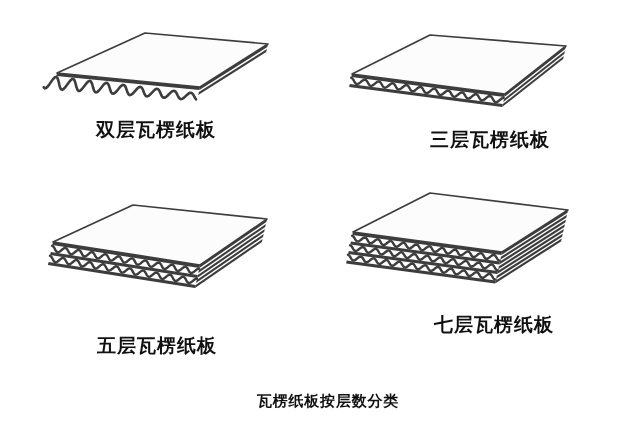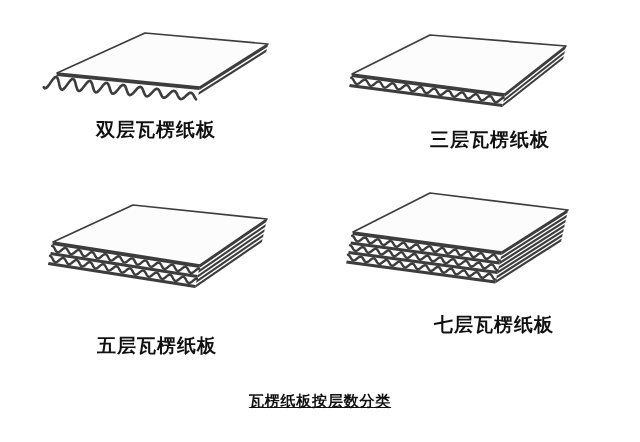--- a/index.html
+++ b/index.html
@@ -85,14 +85,14 @@
         <polygon points="12.91,55.50 161.91,75.50 161.25,78.50 12.25,58.50" fill="#3d3d3d"></polygon>
         <path d="M12.07 59.30L13.22 59.90L14.20 61.21L15.12 62.84L16.09 64.25L17.19 65.01L18.49 64.92L19.96 64.05L21.51 62.79L23.04 61.62L24.45 61.03L25.67 61.29L26.71 62.35L27.64 63.91L28.57 65.47L29.61 66.54L30.83 66.79L32.24 66.20L33.77 65.04L35.32 63.77L36.79 62.91L38.09 62.81L39.19 63.57L40.16 64.99L41.08 66.61L42.06 67.92L43.21 68.52L44.54 68.26L46.03 67.28L47.59 65.99L49.11 64.90L50.48 64.47L51.66 64.90L52.67 66.10L53.59 67.70L54.54 69.19L55.61 70.12L56.87 70.19L58.31 69.46L59.85 68.24L61.40 67.01L62.83 66.28L64.09 66.36L65.16 67.28L66.11 68.77L67.03 70.37L68.05 71.57L69.23 72.00L70.60 71.57L72.11 70.48L73.67 69.20L75.16 68.21L76.50 67.95L77.64 68.55L78.63 69.86L79.54 71.48L80.51 72.90L81.62 73.66L82.91 73.56L84.38 72.70L85.93 71.43L87.46 70.27L88.87 69.68L90.09 69.94L91.13 71.00L92.06 72.56L93.00 74.12L94.04 75.18L95.26 75.44L96.66 74.85L98.19 73.69L99.75 72.42L101.21 71.55L102.51 71.46L103.62 72.22L104.58 73.64L105.50 75.26L106.49 76.57L107.63 77.17L108.96 76.90L110.46 75.92L112.01 74.63L113.53 73.55L114.90 73.12L116.08 73.55L117.09 74.75L118.01 76.35L118.96 77.84L120.03 78.76L121.29 78.84L122.73 78.11L124.27 76.88L125.82 75.66L127.26 74.92L128.51 75.00L129.59 75.92L130.53 77.42L131.46 79.02L132.47 80.22L133.65 80.65L135.02 80.21L136.53 79.13L138.09 77.84L139.58 76.86L140.92 76.59L142.06 77.19L143.05 78.51L143.97 80.13L144.93 81.54L146.04 82.31L147.34 82.21L148.80 81.35L150.36 80.08L151.89 78.92L153.29 78.33L154.51 78.58L155.55 79.65L156.49 81.21L157.42 82.76L158.46 83.83L159.68 84.08" fill="none" stroke="#3d3d3d" stroke-width="2.4" stroke-linecap="round"></path>
         <polygon points="10.82,65.00 159.82,85.00 159.16,88.00 10.16,68.00" fill="#3d3d3d"></polygon>
         <path d="M9.98 68.80L11.13 69.40L12.11 70.71L13.03 72.34L14.00 73.75L15.10 74.51L16.40 74.42L17.87 73.55L19.42 72.29L20.95 71.12L22.36 70.53L23.58 70.79L24.62 71.85L25.55 73.41L26.48 74.97L27.52 76.04L28.74 76.29L30.15 75.70L31.68 74.54L33.23 73.27L34.70 72.41L36.00 72.31L37.10 73.07L38.07 74.49L38.99 76.11L39.97 77.42L41.12 78.02L42.45 77.76L43.94 76.78L45.50 75.49L47.02 74.40L48.39 73.97L49.57 74.40L50.58 75.60L51.50 77.20L52.45 78.69L53.52 79.62L54.78 79.69L56.22 78.96L57.76 77.74L59.31 76.51L60.74 75.78L62.00 75.86L63.07 76.78L64.02 78.27L64.94 79.87L65.96 81.07L67.14 81.50L68.51 81.07L70.02 79.98L71.58 78.70L73.07 77.71L74.41 77.45L75.55 78.05L76.54 79.36L77.45 80.98L78.42 82.40L79.53 83.16L80.82 83.06L82.29 82.20L83.84 80.93L85.37 79.77L86.78 79.18L88.00 79.44L89.04 80.50L89.97 82.06L90.91 83.62L91.95 84.68L93.17 84.94L94.57 84.35L96.10 83.19L97.66 81.92L99.12 81.05L100.42 80.96L101.53 81.72L102.49 83.14L103.41 84.76L104.40 86.07L105.54 86.67L106.87 86.40L108.37 85.42L109.92 84.13L111.44 83.05L112.81 82.62L113.99 83.05L115.00 84.25L115.92 85.85L116.87 87.34L117.94 88.26L119.20 88.34L120.64 87.61L122.18 86.38L123.73 85.16L125.17 84.42L126.42 84.50L127.50 85.42L128.44 86.92L129.37 88.52L130.38 89.72L131.56 90.15L132.93 89.71L134.44 88.63L136.00 87.34L137.49 86.36L138.83 86.09L139.97 86.69L140.96 88.01L141.88 89.63L142.84 91.04L143.95 91.81L145.25 91.71L146.71 90.85L148.27 89.58L149.80 88.42L151.20 87.83L152.42 88.08L153.46 89.15L154.40 90.71L155.33 92.26L156.37 93.33L157.59 93.58" fill="none" stroke="#3d3d3d" stroke-width="2.4" stroke-linecap="round"></path>
         <polygon points="8.73,74.50 157.73,94.50 157.07,97.50 8.07,77.50" fill="#3d3d3d"></polygon>
         <polygon points="15.00,46.00 92.00,7.00 230.00,24.00 164.00,66.00" fill="#fcfcfc" stroke="#3d3d3d" stroke-width="1.7" stroke-linejoin="round"></polygon>
       </svg>
     <div class="panel-label" style="left:494px;top:314px;">七层瓦楞纸板</div>
   </div>
 
-  <div class="figure-caption" style="left:320px;top:392px;text-decoration:underline;">瓦楞纸板按层数分类</div>
+  <div class="figure-caption" style="left:328px;top:392px;">瓦楞纸板按层数分类</div>
 </div>
 
 </body></html>

